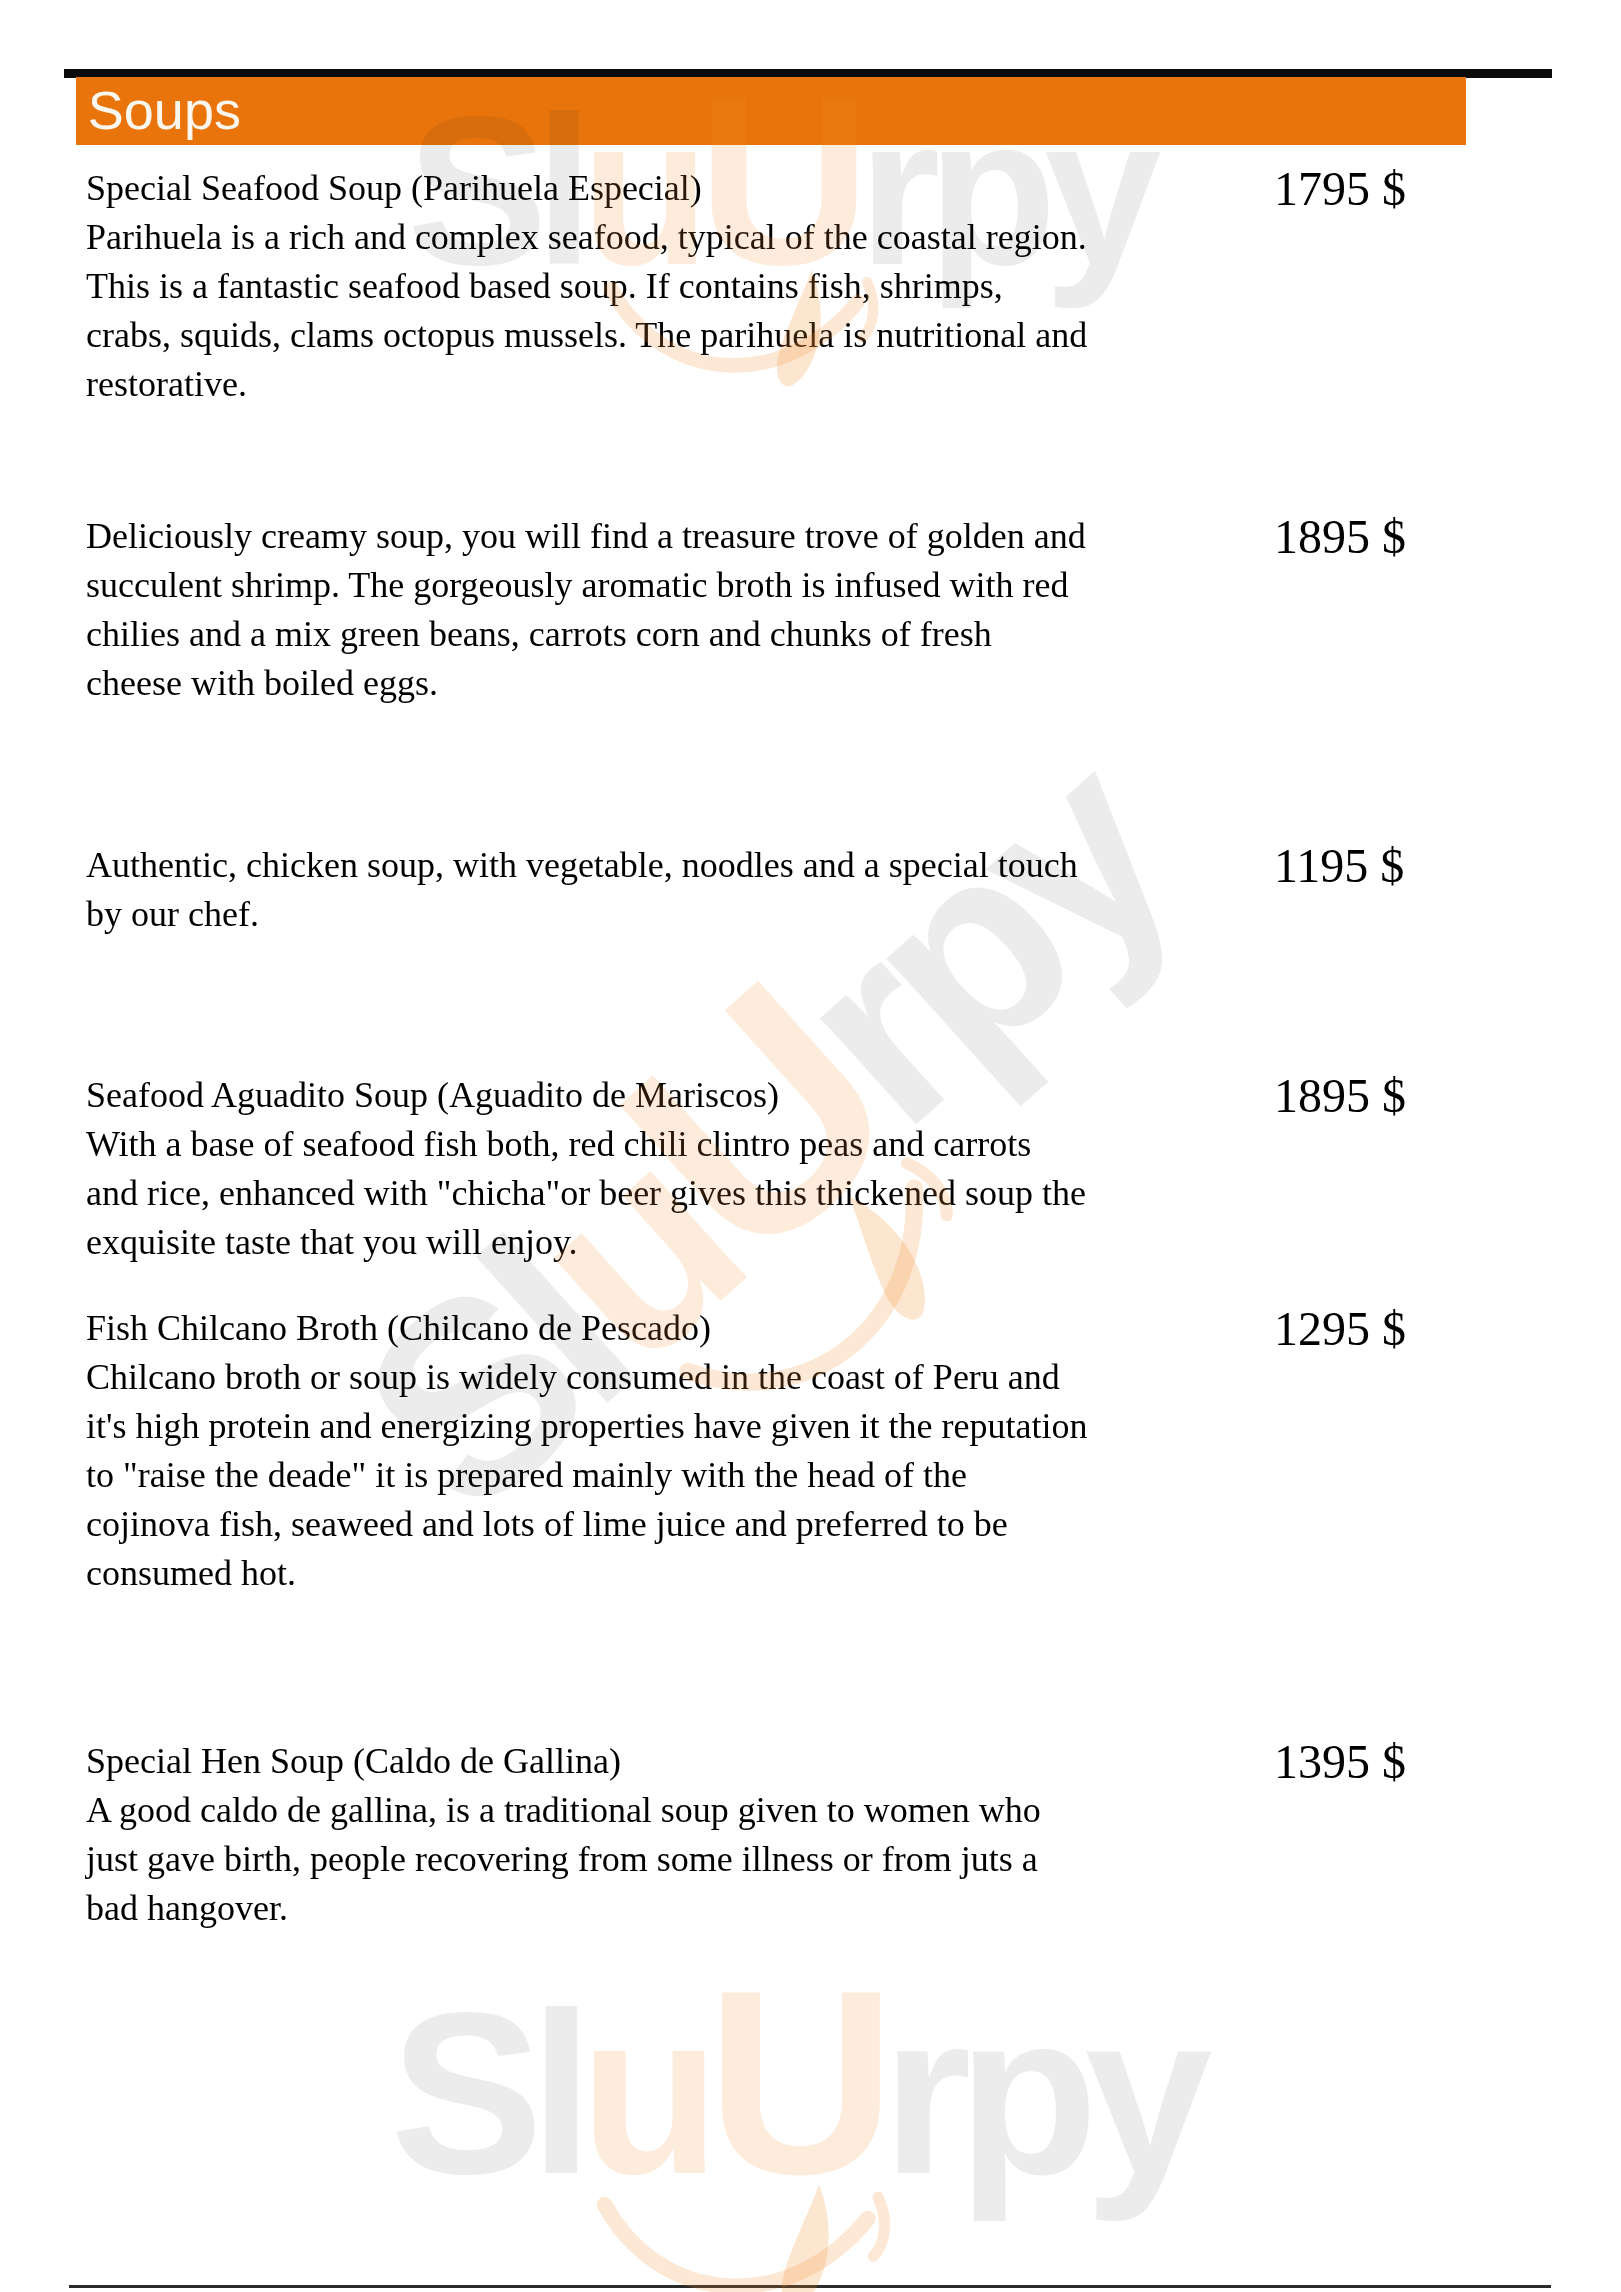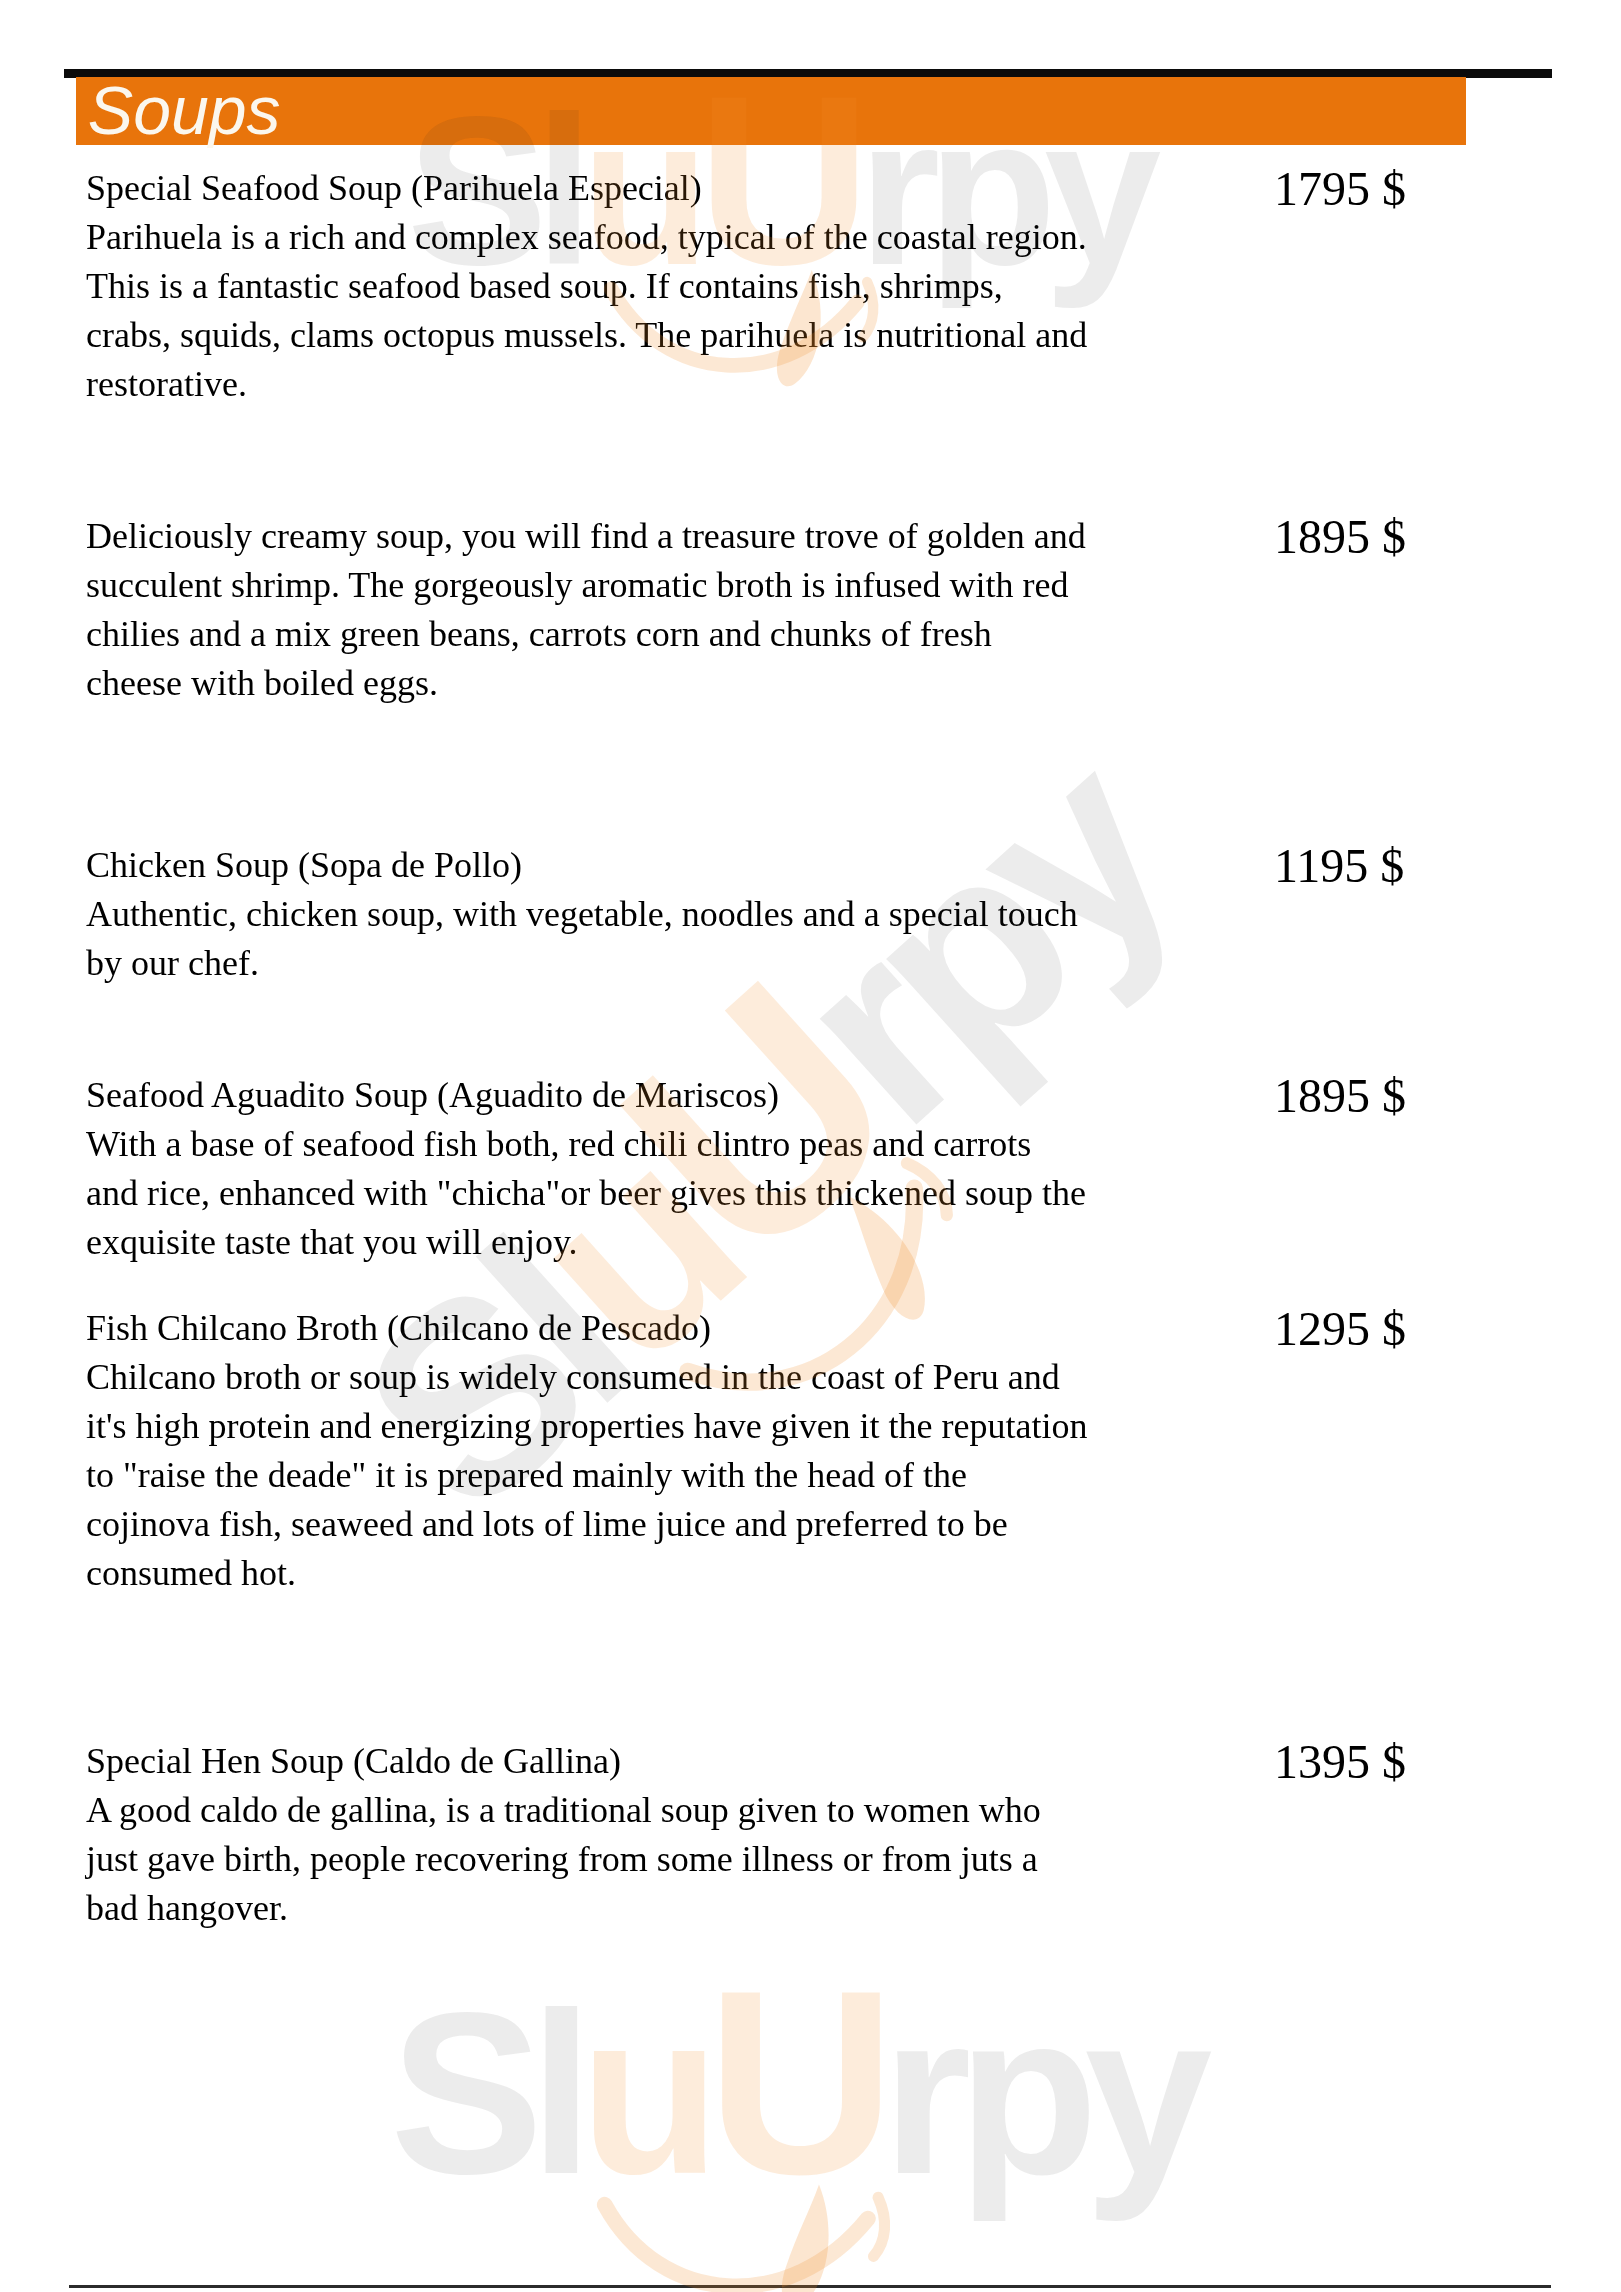--- a/index.html
+++ b/index.html
@@ -18,23 +18,22 @@
   }
   .section-header {
     position:absolute; left:76px; top:77px;
     width:1390px; height:68px;
     background:#e8740b;
     box-sizing:border-box;
     padding-left:11.8px;
   }
   .section-header .title {
     font-family:"Liberation Sans", sans-serif;
-    font-size:68px; line-height:66px;
+    font-size:54px; line-height:66px;
     color:#fbf7ee;
-    font-style:italic;
   }
   .menu { position:absolute; left:86px; top:0; width:1480px; z-index:2; }
   .item { position:absolute; left:0; width:1480px; }
   .item-name { font-size:36px; line-height:49px; white-space:nowrap; }
   .item-price { position:absolute; left:1188px; top:0; font-size:48px; line-height:49px; white-space:nowrap; }
   .item-desc { font-size:36px; line-height:49px; width:1235px; white-space:pre-line; }
   .bottom-rule {
     position:absolute; left:69px; top:2285px;
     width:1482px; height:2.9px; background:#2b2b2b;
   }
@@ -85,21 +84,20 @@
 
     <div class="item" style="top:512px">
       <div class="item-price">1895 $</div>
       <div class="item-desc">Deliciously creamy soup, you will find a treasure trove of golden and
 succulent shrimp. The gorgeously aromatic broth is infused with red
 chilies and a mix green beans, carrots corn and chunks of fresh
 cheese with boiled eggs.</div>
     </div>
 
     <div class="item" style="top:841px">
-      <div class="item-name">Chicken Soup (Sopa de Pollo)</div>
       <div class="item-price">1195 $</div>
       <div class="item-desc">Authentic, chicken soup, with vegetable, noodles and a special touch
 by our chef.</div>
     </div>
 
     <div class="item" style="top:1071px">
       <div class="item-name">Seafood Aguadito Soup (Aguadito de Mariscos)</div>
       <div class="item-price">1895 $</div>
       <div class="item-desc">With a base of seafood fish both, red chili clintro peas and carrots
 and rice, enhanced with "chicha"or beer gives this thickened soup the

